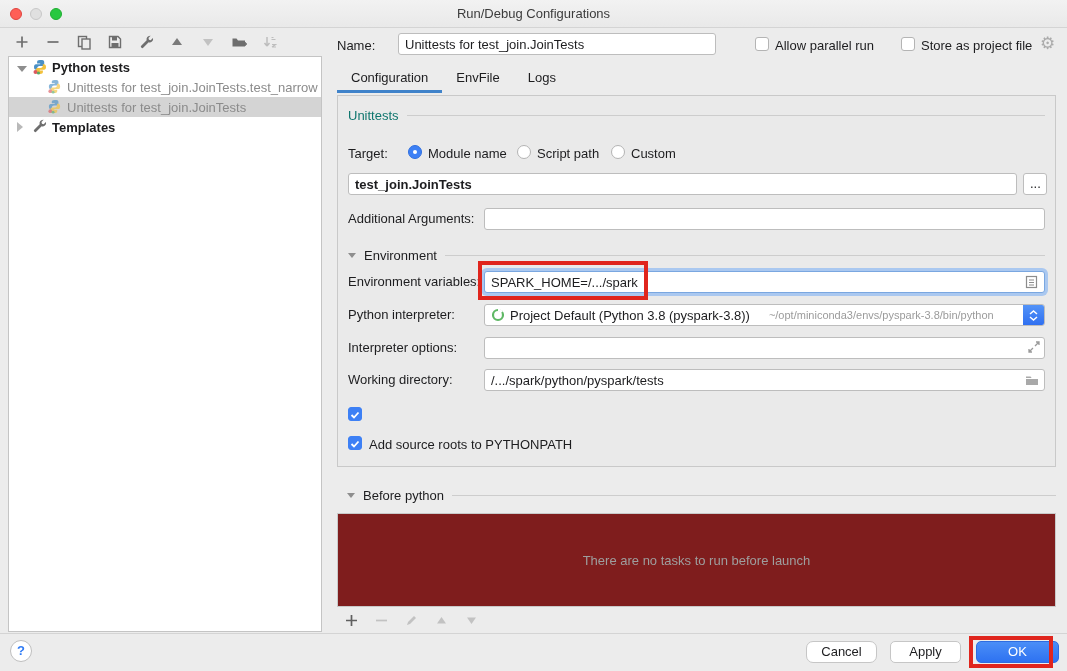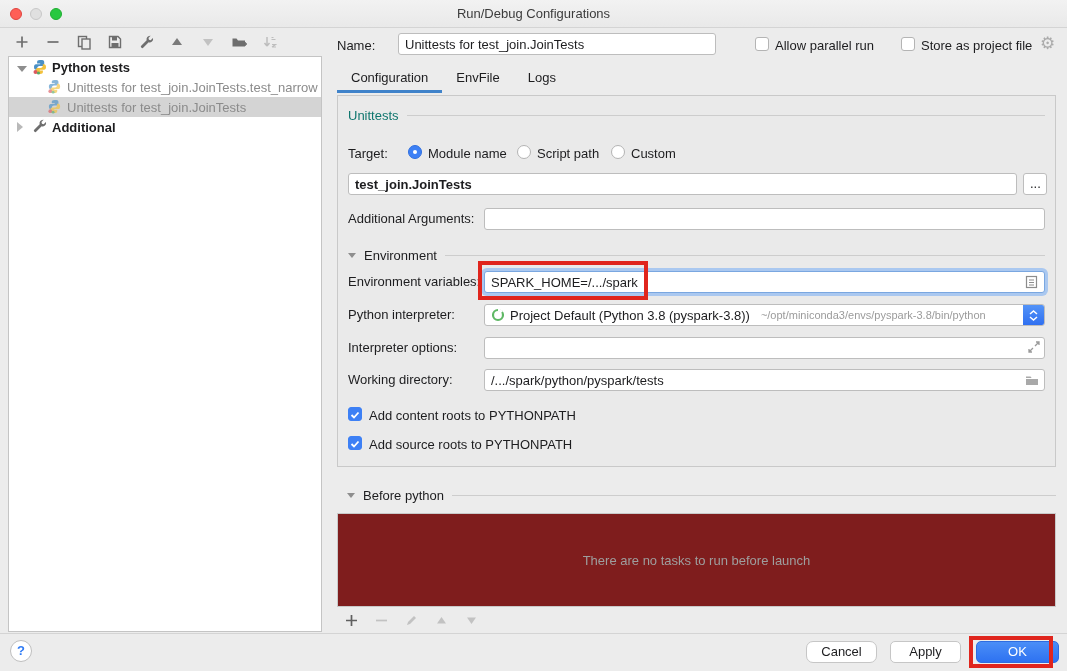--- a/index.html
+++ b/index.html
@@ -71,21 +71,21 @@
   .radio { width:14px; height:14px; border-radius:50%; border:1px solid #b4b4b4; background:#fff;
     display:inline-block; position:relative; }
   .radio.checked { background:#3d80f5; border-color:#2f6fe0; }
   .radio.checked::after { content:""; position:absolute; left:4px; top:4px; width:4px; height:4px;
     border-radius:50%; background:#fff; }
   .row-lbl { position:absolute; left:10px; }
   .combo { position:absolute; left:146px; width:561px; height:22px; background:#fff;
     border:1px solid #bdbdbd; border-radius:3px; display:flex; align-items:center; overflow:hidden; }
   .combo-stepper { margin-left:auto; width:21px; height:22px; background:linear-gradient(#5595f8,#2e6ef0);
     border-radius:0 2px 2px 0; display:flex; flex-direction:column; align-items:center; justify-content:center; gap:1px; }
-  .combo-path { color:#9b9b9b; font-size:11px; margin-left:11px; white-space:nowrap; }
+  .combo-path { color:#9b9b9b; font-size:11px; margin-left:19px; white-space:nowrap; }
   .fld-ico-right { position:absolute; top:3px; }
   .focus-ring { box-shadow:0 0 0 3px #aac8f0; border-color:#7aa7e0 !important; }
   
   .bl-hdr { position:absolute; left:347px; top:488px; right:11px; display:flex; align-items:center; gap:8px; }
   .bl-box { position:absolute; left:337px; top:513px; width:719px; height:94px; background:#7f1d1d;
     border:1px solid #c9c9c9; display:flex; align-items:center; justify-content:center; }
   .bl-empty { color:#9e9e9e; }
   .bl-toolbar { position:absolute; left:343px; top:612px; display:flex; gap:14px; align-items:center; }
   
   .footer-sep { position:absolute; left:0; right:0; top:633px; border-top:1px solid #d4d4d4; }
@@ -199,21 +199,21 @@
           <circle cx="6.5" cy="14" r="1.6" fill="#59a869"></circle>
         </svg></span>
     <span class="tree-lbl-child">Unittests for test_join.JoinTests</span>
   </div>
   <div class="tree-row">
     <span class="tw"><span class="arrow-col"></span></span>
     <span class="tree-ico">
       <svg width="15" height="15" viewBox="0 0 16 16">
           <path fill="#6e6e6e" d="M11.5 1a3.5 3.5 0 0 0-3.3 4.6L2.6 11.2a1.5 1.5 0 1 0 2.1 2.1l5.6-5.6A3.5 3.5 0 0 0 15 4.5c0-.4-.1-.8-.2-1.2l-2.3 2.3-1.9-.5-.5-1.9 2.3-2.3c-.4-.1-.8-.2-1.2-.2z"></path>
         </svg></span>
-    <span class="tree-lbl-bold">Additional</span>
+    <span class="tree-lbl-bold">Templates</span>
   </div>
 </div>
 
 <span class="lbl name-lbl">Name:</span>
 <input class="name-input" value="Unittests for test_join.JoinTests" style="">
 <span class="cb hdr-cb1"></span>
 <span class="lbl hdr-cb1-lbl">Allow parallel run</span>
 <span class="cb hdr-cb2"></span>
 <span class="lbl hdr-cb2-lbl">Store as project file</span>
 <span class="gear">⚙</span>
@@ -291,21 +291,20 @@
     <svg width="14" height="12">
         <path d="M1 2.5h4.5l1.5 2H13v6.5H1z" fill="#a9a9a9"></path>
         <path d="M1 4.5h12" stroke="#fff" stroke-width="1"></path>
       </svg></span>
 
   <span class="cb checked" style="position:absolute; left:10px; top:311px;">
     <svg width="12" height="12">
         <path d="M2.5 6 L5 8.5 L9.5 3.5" stroke="#fff" stroke-width="1.8" fill="none"></path>
       </svg>
     </span>
-  <span class="lbl" style="position:absolute; left:31px; top:312px;">Add content roots to PYTHONPATH</span>
 
   <span class="cb checked" style="position:absolute; left:10px; top:340px;">
     <svg width="12" height="12">
         <path d="M2.5 6 L5 8.5 L9.5 3.5" stroke="#fff" stroke-width="1.8" fill="none"></path>
       </svg>
     </span>
   <span class="lbl" style="position:absolute; left:31px; top:341px;">Add source roots to PYTHONPATH</span>
 </div>
 
 <div class="bl-hdr">

